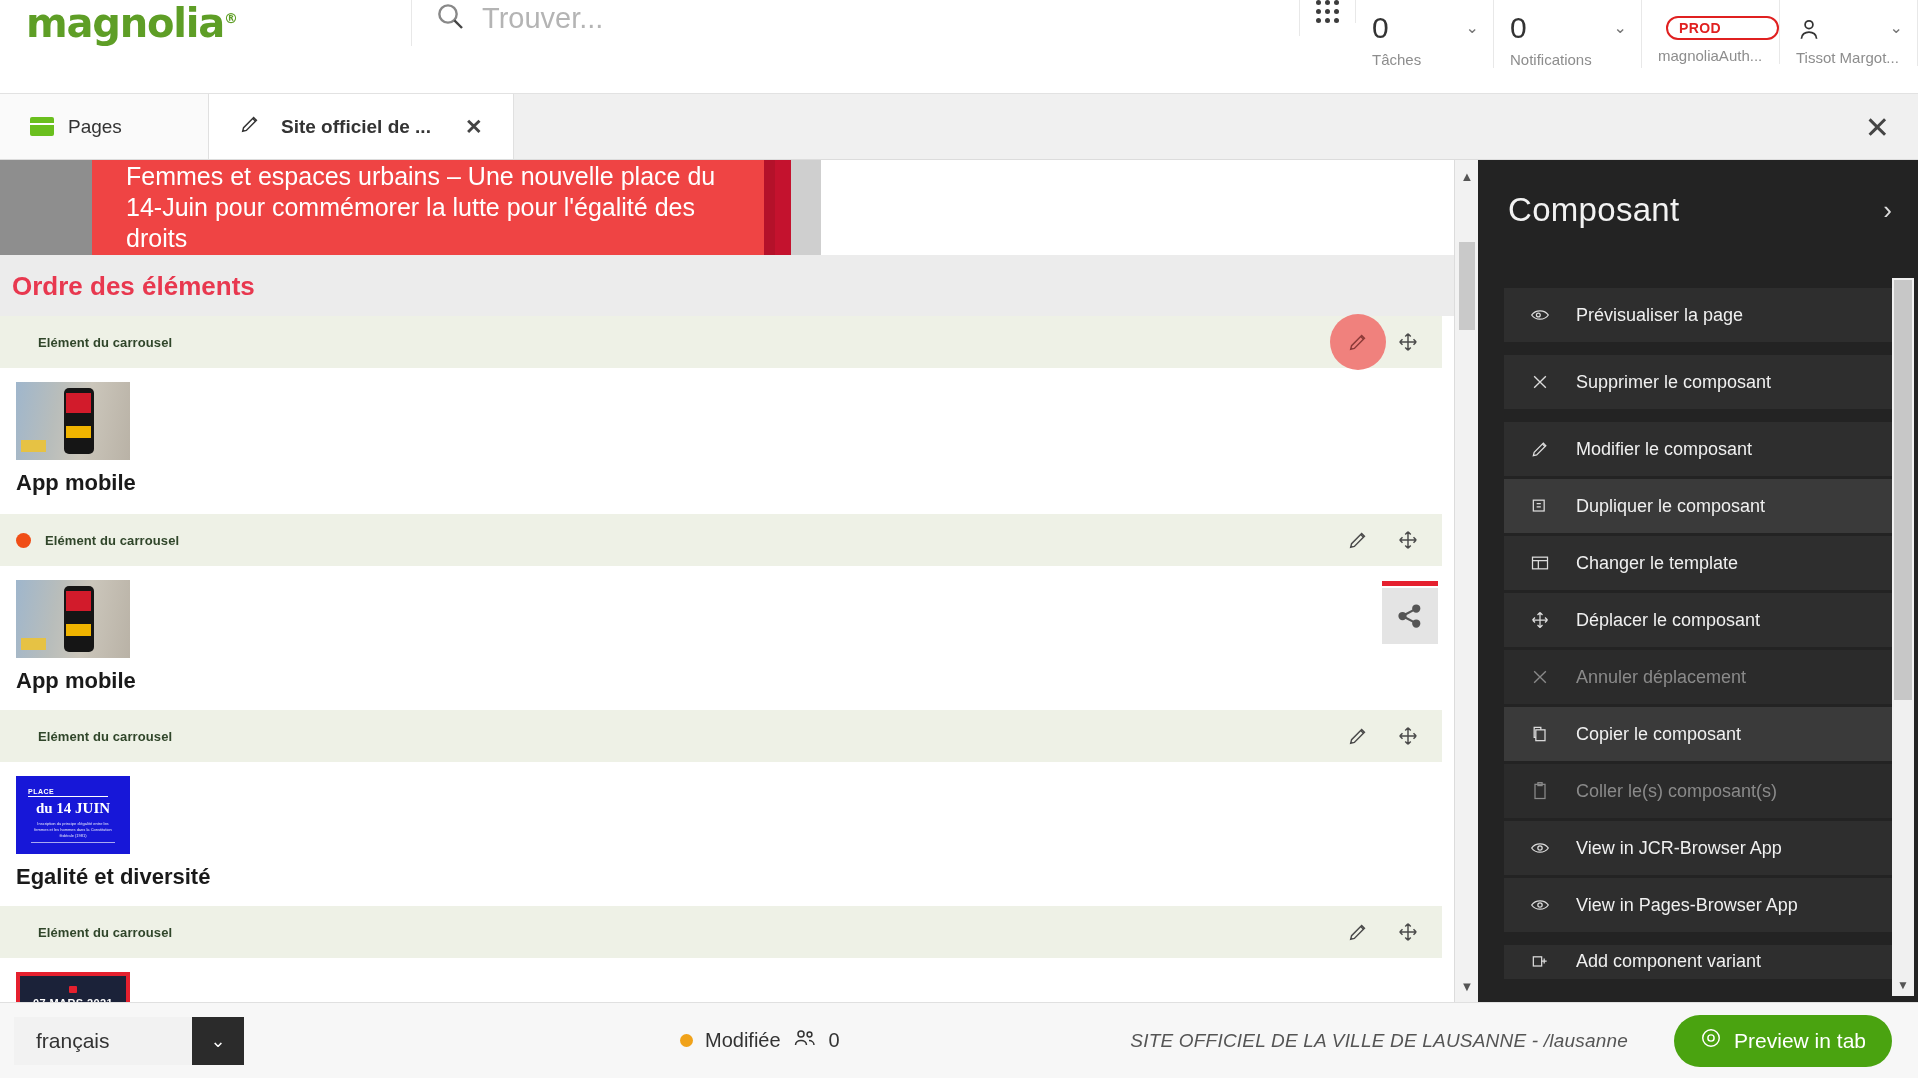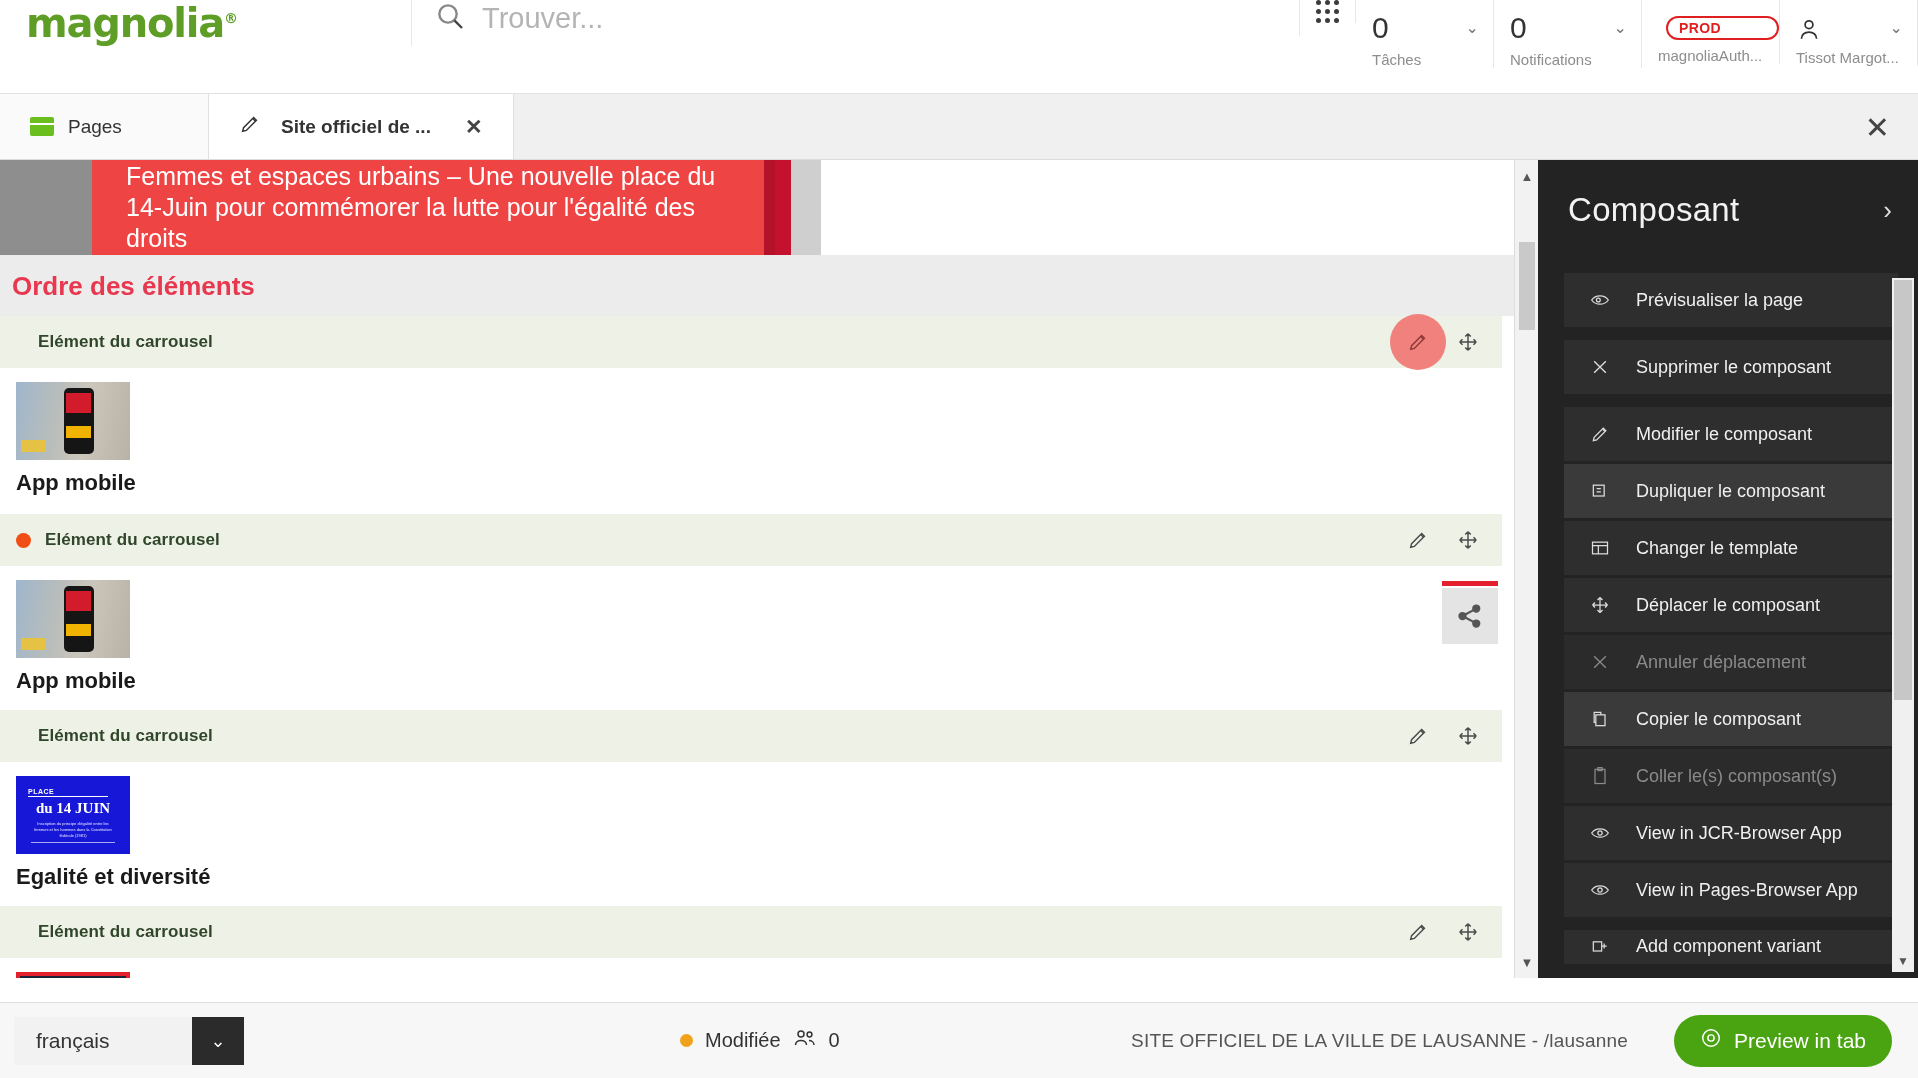--- a/index.html
+++ b/index.html
@@ -70,21 +70,21 @@
         white-space: nowrap; }
   .banner .slice-dark .l2 { font-size: 25px; line-height: 1.3; }
   .banner .slice-red2 { width: 16px; background: #c4122e; }
   .banner .slice-tail { width: 30px; background: #cfcfcf; }
 
   .order-title { color: #e8384f; font-size: 26px; font-weight: 700; padding: 16px 0 14px 12px;
                  background: #ececec; }
   .list { background: #fff; }
   .comp-bar { background: #eef1e6; height: 52px; display: flex; align-items: center;
               padding-left: 38px; position: relative; margin-right: 36px; }
-  .comp-bar .label { font-size: 17px; font-weight: 700; color: #30462a; letter-spacing: .1px; }
+  .comp-bar .label { font-size: 13px; font-weight: 700; color: #30462a; letter-spacing: .1px; }
   .comp-bar .dot { width: 15px; height: 15px; border-radius: 50%; background: #f04e16;
                    margin-right: 14px; margin-left: -22px; }
   .bar-actions { position: absolute; right: 20px; display: flex; align-items: center; gap: 22px; }
   .icon-btn { width: 28px; height: 28px; display: flex; align-items: center;
               justify-content: center; color: #4a4a4a; cursor: pointer; position: relative; }
   .icon-btn.hover-circle::before { content: ""; position: absolute; width: 56px; height: 56px;
               border-radius: 50%; background: #f0817d; left: 50%; top: 50%;
               transform: translate(-50%, -50%); z-index: 0; }
   .icon-btn.hover-circle svg { position: relative; z-index: 1; }
 
@@ -123,22 +123,22 @@
   
   .pv-scroll { position: absolute; right: 0; top: 0; bottom: 0; width: 24px;
                background: #f2f2f2; border-left: 1px solid #dcdcdc; }
   .pv-scroll .thumbv { position: absolute; left: 4px; width: 16px; top: 82px; height: 88px;
                        background: #c9c9c9; }
   .pv-scroll .arrow { position: absolute; left: 0; width: 24px; height: 24px;
         display:flex; align-items:center; justify-content:center; color:#555; font-size:13px; }
   .pv-scroll .arrow.up { top: 4px; } .pv-scroll .arrow.down { bottom: 4px; }
 
   
-  .rpanel { width: 380px; background: #232323; display: flex; flex-direction: column;
-            flex: none; position: relative; }
+  .rpanel { width: 440px; background: #232323; display: flex; flex-direction: column;
+            flex: none; position: relative; gap: 15px; }
   .rpanel-head { height: 100px; display: flex; align-items: center; justify-content: space-between;
                  padding: 0 26px 0 30px; color: #f2f2f2; }
   .rpanel-head .t { font-size: 33px; font-weight: 400; letter-spacing: .3px; }
   .rpanel-head .c { font-size: 26px; color: #ddd; cursor: pointer; }
   .menu { flex: 1; padding: 0 20px 0 26px; overflow: hidden; position: relative; }
   .mi { height: 54px; display: flex; align-items: center; gap: 24px; padding-left: 24px;
         color: #f0f0f0; font-size: 18px; margin-bottom: 3px; background: #2e2e2e; cursor: pointer; }
   .mi.sep { margin-top: 13px; }
   .mi.hl { background: #3a3a3a; }
   .mi.disabled { color: #8a8a8a; background: #2b2b2b; cursor: default; }
@@ -147,30 +147,30 @@
   .rp-scroll { position: absolute; right: 4px; top: 118px; bottom: 6px; width: 22px;
                background: #f0f0f0; }
   .rp-scroll .thumbv { position: absolute; left: 2px; width: 18px; top: 2px; height: 420px;
                background: #c7c7c7; }
   .rp-scroll .arr { position:absolute; left:0; width:22px; height:22px; display:flex;
                align-items:center; justify-content:center; color:#555; font-size:12px; }
   .rp-scroll .arr.up { top: 0; } .rp-scroll .arr.down { bottom: 0; }
 
   
   .footer { height: 76px; background: #f7f7f7; border-top: 1px solid #e0e0e0;
-            display: flex; align-items: center; flex: none; position: relative; margin-top: 24px; }
+            display: flex; align-items: center; flex: none; position: relative; }
   .lang { margin-left: 14px; display: flex; align-items: stretch; height: 48px; }
   .lang .val { background: #f2f2f2; width: 178px; display: flex; align-items: center;
                padding-left: 22px; font-size: 21px; color: #333; }
   .lang .btn { width: 52px; background: #2b2b2b; color: #fff; display: flex;
                align-items: center; justify-content: center; font-size: 18px; cursor: pointer; }
   .fstatus { position: absolute; left: 680px; display: flex; align-items: center; gap: 12px;
              font-size: 20px; color: #333; text-align: right; }
   .fstatus .odot { width: 13px; height: 13px; border-radius: 50%; background: #f0a21a; }
-  .fpath { position: absolute; right: 290px; font-size: 19px; color: #555; letter-spacing: .2px; }
+  .fpath { position: absolute; right: 290px; font-size: 19px; color: #555; letter-spacing: .2px; font-style: italic; }
   .preview-btn { position: absolute; right: 26px; background: #4aa310; color: #fff;
                  border-radius: 26px; height: 52px; padding: 0 26px; display: flex;
                  align-items: center; gap: 12px; font-size: 21px; cursor: pointer; }
 </style>
 </head>
 <body>
 
 <div class="app">
 
   <div class="header">

